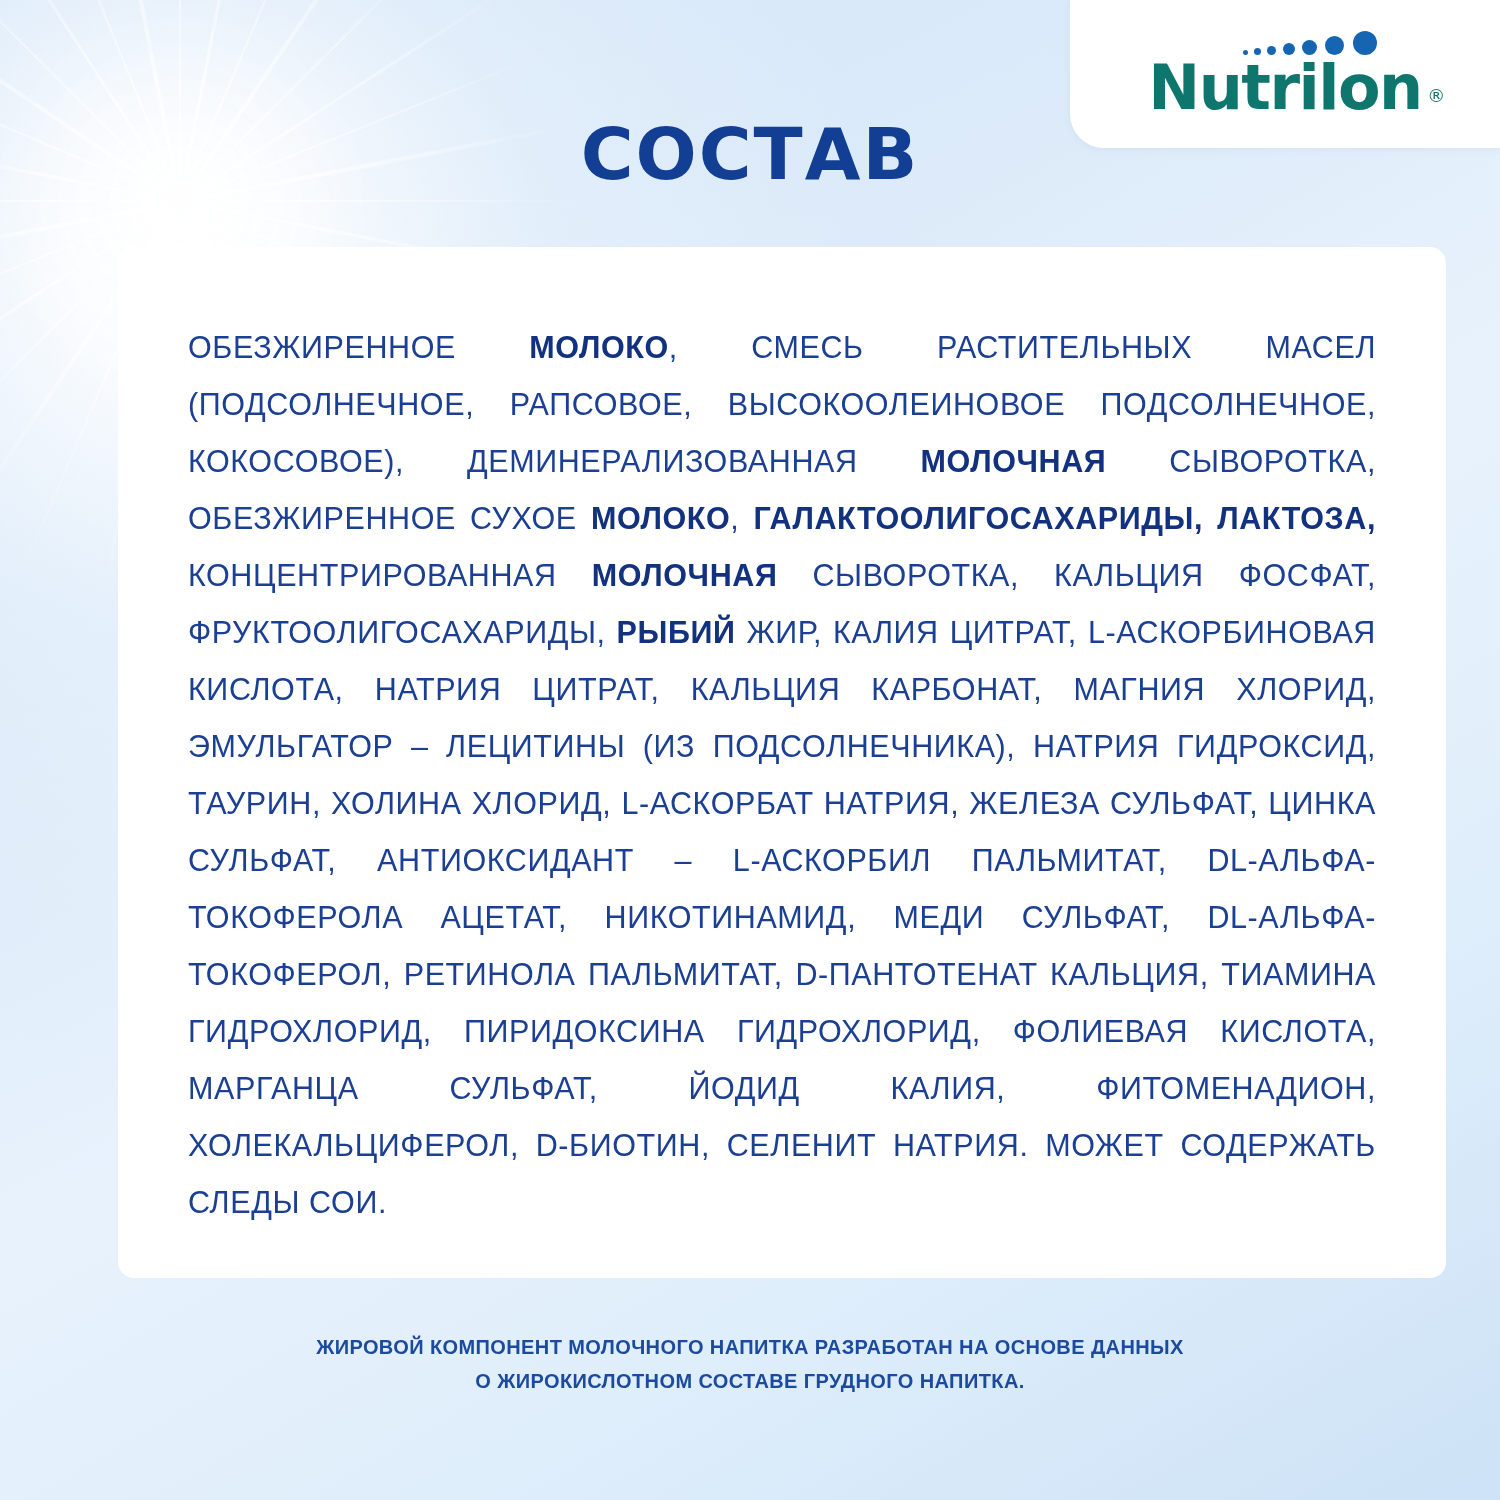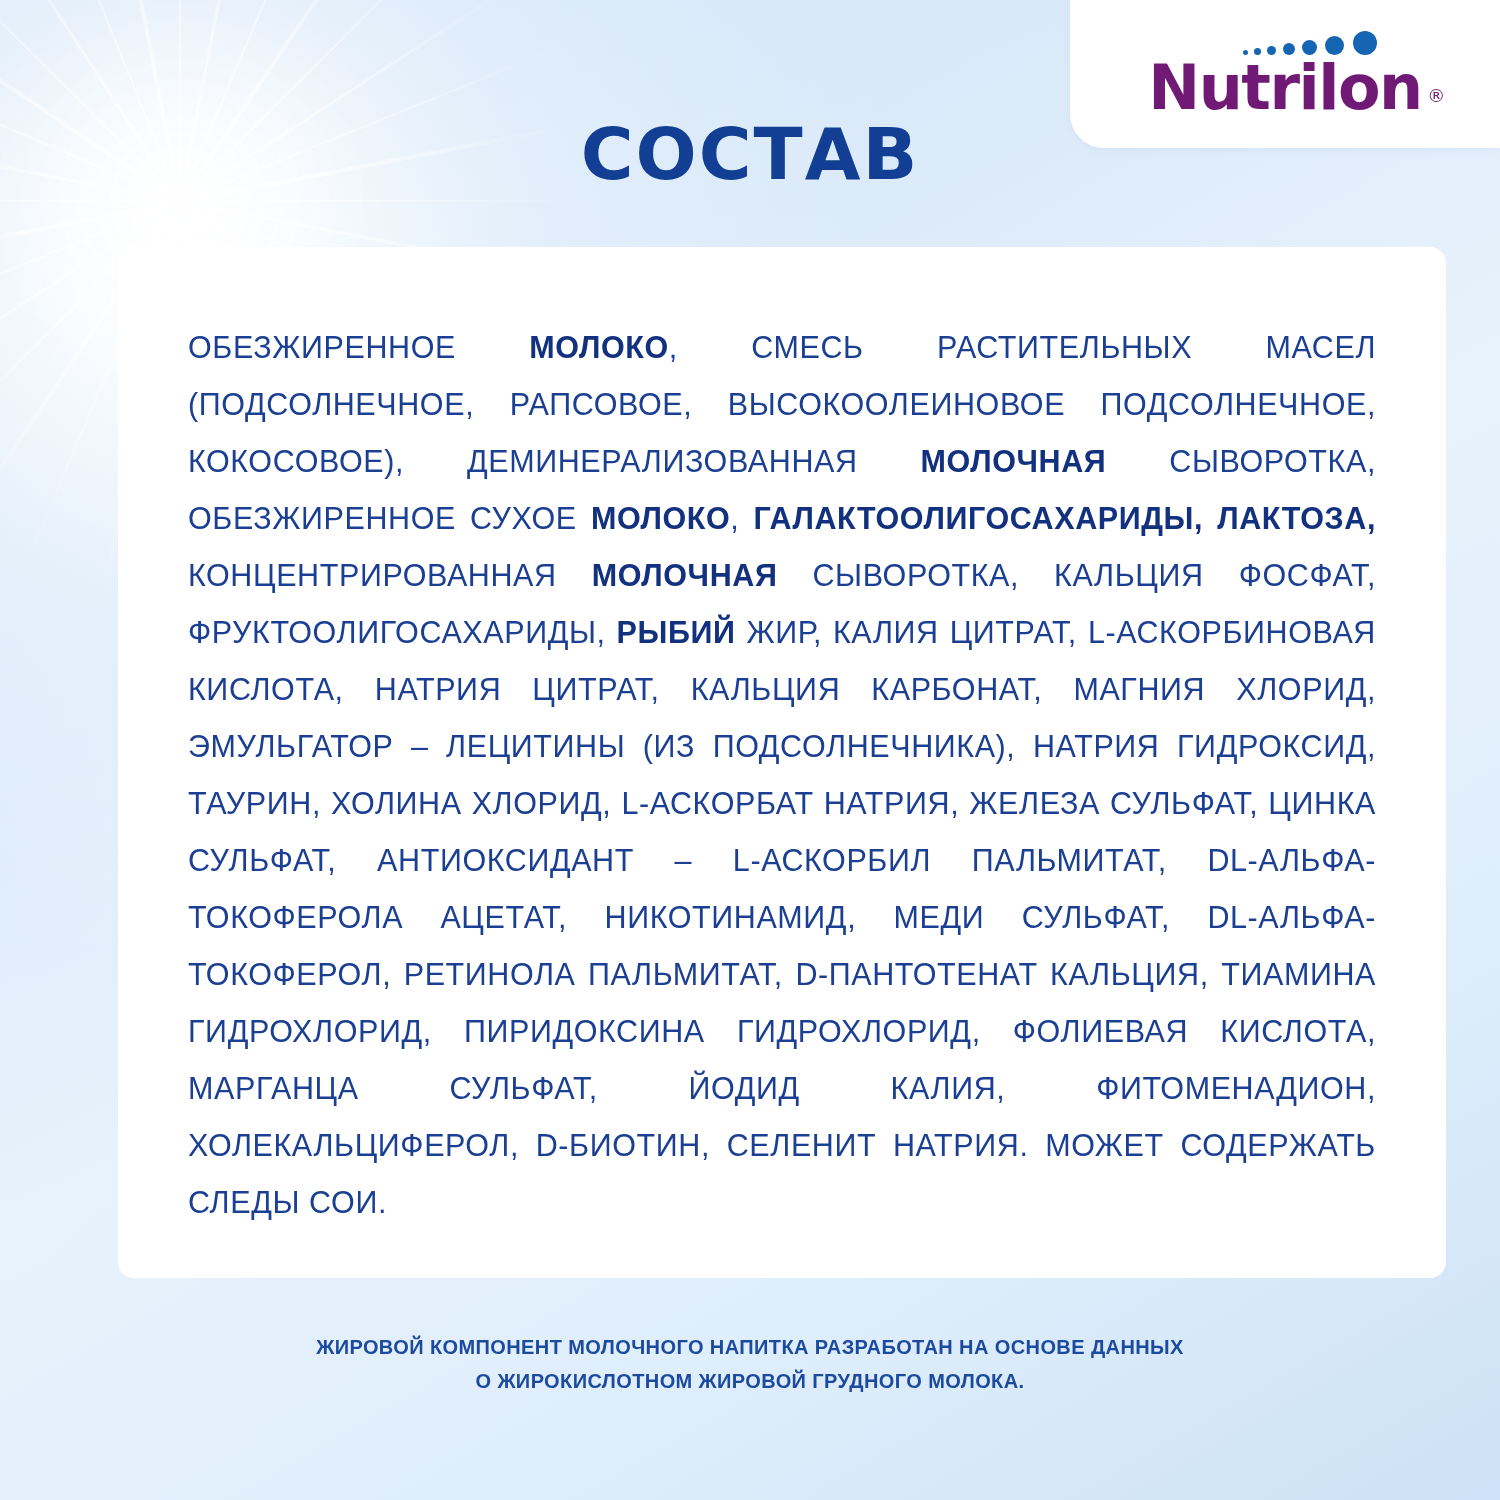--- a/index.html
+++ b/index.html
@@ -87,21 +87,21 @@
   .d3 { width: 9px;  height: 9px;  left: 24px;  bottom: 1px; background: #3f8ccd; }
   .d4 { width: 12px; height: 12px; left: 40px;  bottom: 0px; background: #2278c3; }
   .d5 { width: 15px; height: 15px; left: 59px;  bottom: 0px; background: #0f66b4; }
   .d6 { width: 19px; height: 19px; left: 82px;  bottom: -1px; background: #0b4f96; }
   .d7 { width: 24px; height: 24px; left: 110px; bottom: -2px; background: #0a3f7e; }
 
   .logo-word {
     font-family: "DejaVu Sans", sans-serif;
     font-size: 62px;
     font-weight: 700;
-    color: #701a75;
+    color: #0f766e;
     letter-spacing: -1.5px;
     line-height: 1;
     position: relative;
   }
   .logo-word .reg {
     font-size: 18px;
     position: absolute;
     top: 30px;
     right: -22px;
     font-weight: 400;
@@ -223,16 +223,16 @@
   </div>
 
   <div class="title">СОСТАВ</div>
 
   <div class="panel">
     <div class="ingredients" id="ingredients"><span>ОБЕЗЖИРЕННОЕ </span><b>МОЛОКО</b><span>, СМЕСЬ РАСТИТЕЛЬНЫХ МАСЕЛ (ПОДСОЛНЕЧНОЕ, РАПСОВОЕ, ВЫСОКООЛЕИНОВОЕ ПОДСОЛНЕЧНОЕ, КОКОСОВОЕ), ДЕМИНЕРАЛИЗОВАННАЯ </span><b>МОЛОЧНАЯ</b><span> СЫВОРОТКА, ОБЕЗЖИРЕННОЕ СУХОЕ </span><b>МОЛОКО</b><span>, </span><b>ГАЛАКТООЛИГОСАХАРИДЫ, ЛАКТОЗА,</b><span> КОНЦЕНТРИРОВАННАЯ </span><b>МОЛОЧНАЯ</b><span> СЫВОРОТКА, КАЛЬЦИЯ ФОСФАТ, ФРУКТООЛИГОСАХАРИДЫ, </span><b>РЫБИЙ</b><span> ЖИР, КАЛИЯ ЦИТРАТ, L-АСКОРБИНОВАЯ КИСЛОТА, НАТРИЯ ЦИТРАТ, КАЛЬЦИЯ КАРБОНАТ, МАГНИЯ ХЛОРИД, ЭМУЛЬГАТОР – ЛЕЦИТИНЫ (ИЗ ПОДСОЛНЕЧНИКА), НАТРИЯ ГИДРОКСИД, ТАУРИН, ХОЛИНА ХЛОРИД, L-АСКОРБАТ НАТРИЯ, ЖЕЛЕЗА СУЛЬФАТ, ЦИНКА СУЛЬФАТ, АНТИОКСИДАНТ – L-АСКОРБИЛ ПАЛЬМИТАТ, DL-АЛЬФА-ТОКОФЕРОЛА АЦЕТАТ, НИКОТИНАМИД, МЕДИ СУЛЬФАТ, DL-АЛЬФА-ТОКОФЕРОЛ, РЕТИНОЛА ПАЛЬМИТАТ, D-ПАНТОТЕНАТ КАЛЬЦИЯ, ТИАМИНА ГИДРОХЛОРИД, ПИРИДОКСИНА ГИДРОХЛОРИД, ФОЛИЕВАЯ КИСЛОТА, МАРГАНЦА СУЛЬФАТ, ЙОДИД КАЛИЯ, ФИТОМЕНАДИОН, ХОЛЕКАЛЬЦИФЕРОЛ, D-БИОТИН, СЕЛЕНИТ НАТРИЯ. МОЖЕТ СОДЕРЖАТЬ СЛЕДЫ СОИ.</span></div>
   </div>
 
   <div class="footnote">
     <div>ЖИРОВОЙ КОМПОНЕНТ МОЛОЧНОГО НАПИТКА РАЗРАБОТАН НА ОСНОВЕ ДАННЫХ</div>
-    <div>О ЖИРОКИСЛОТНОМ ЖИРОВОЙ ГРУДНОГО МОЛОКА.</div>
+    <div>О ЖИРОКИСЛОТНОМ СОСТАВЕ ГРУДНОГО НАПИТКА.</div>
   </div>
 
 </div>
 
 </body></html>

